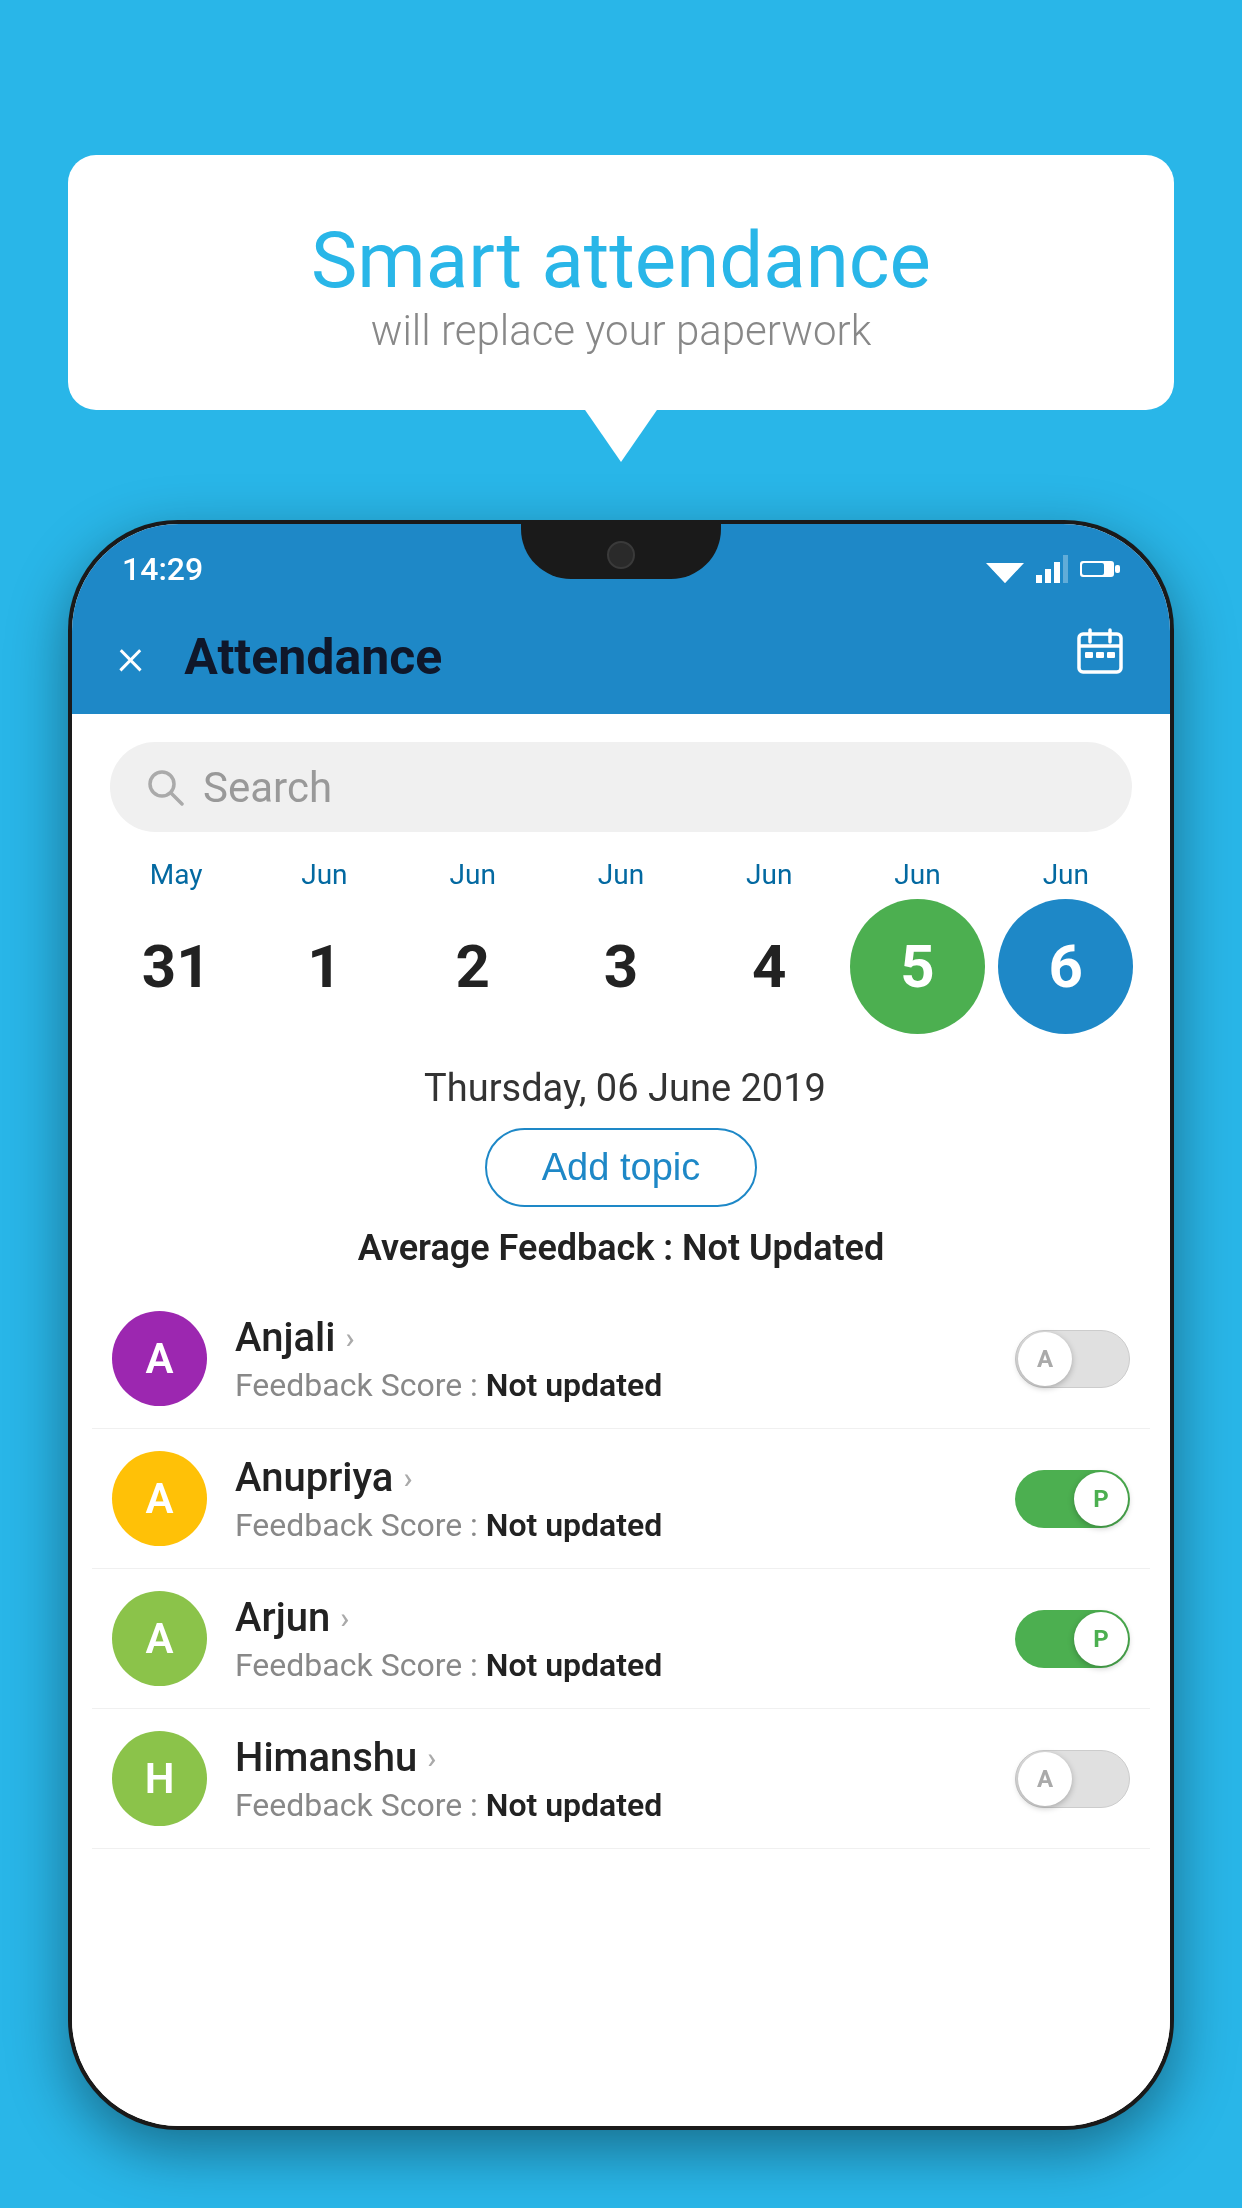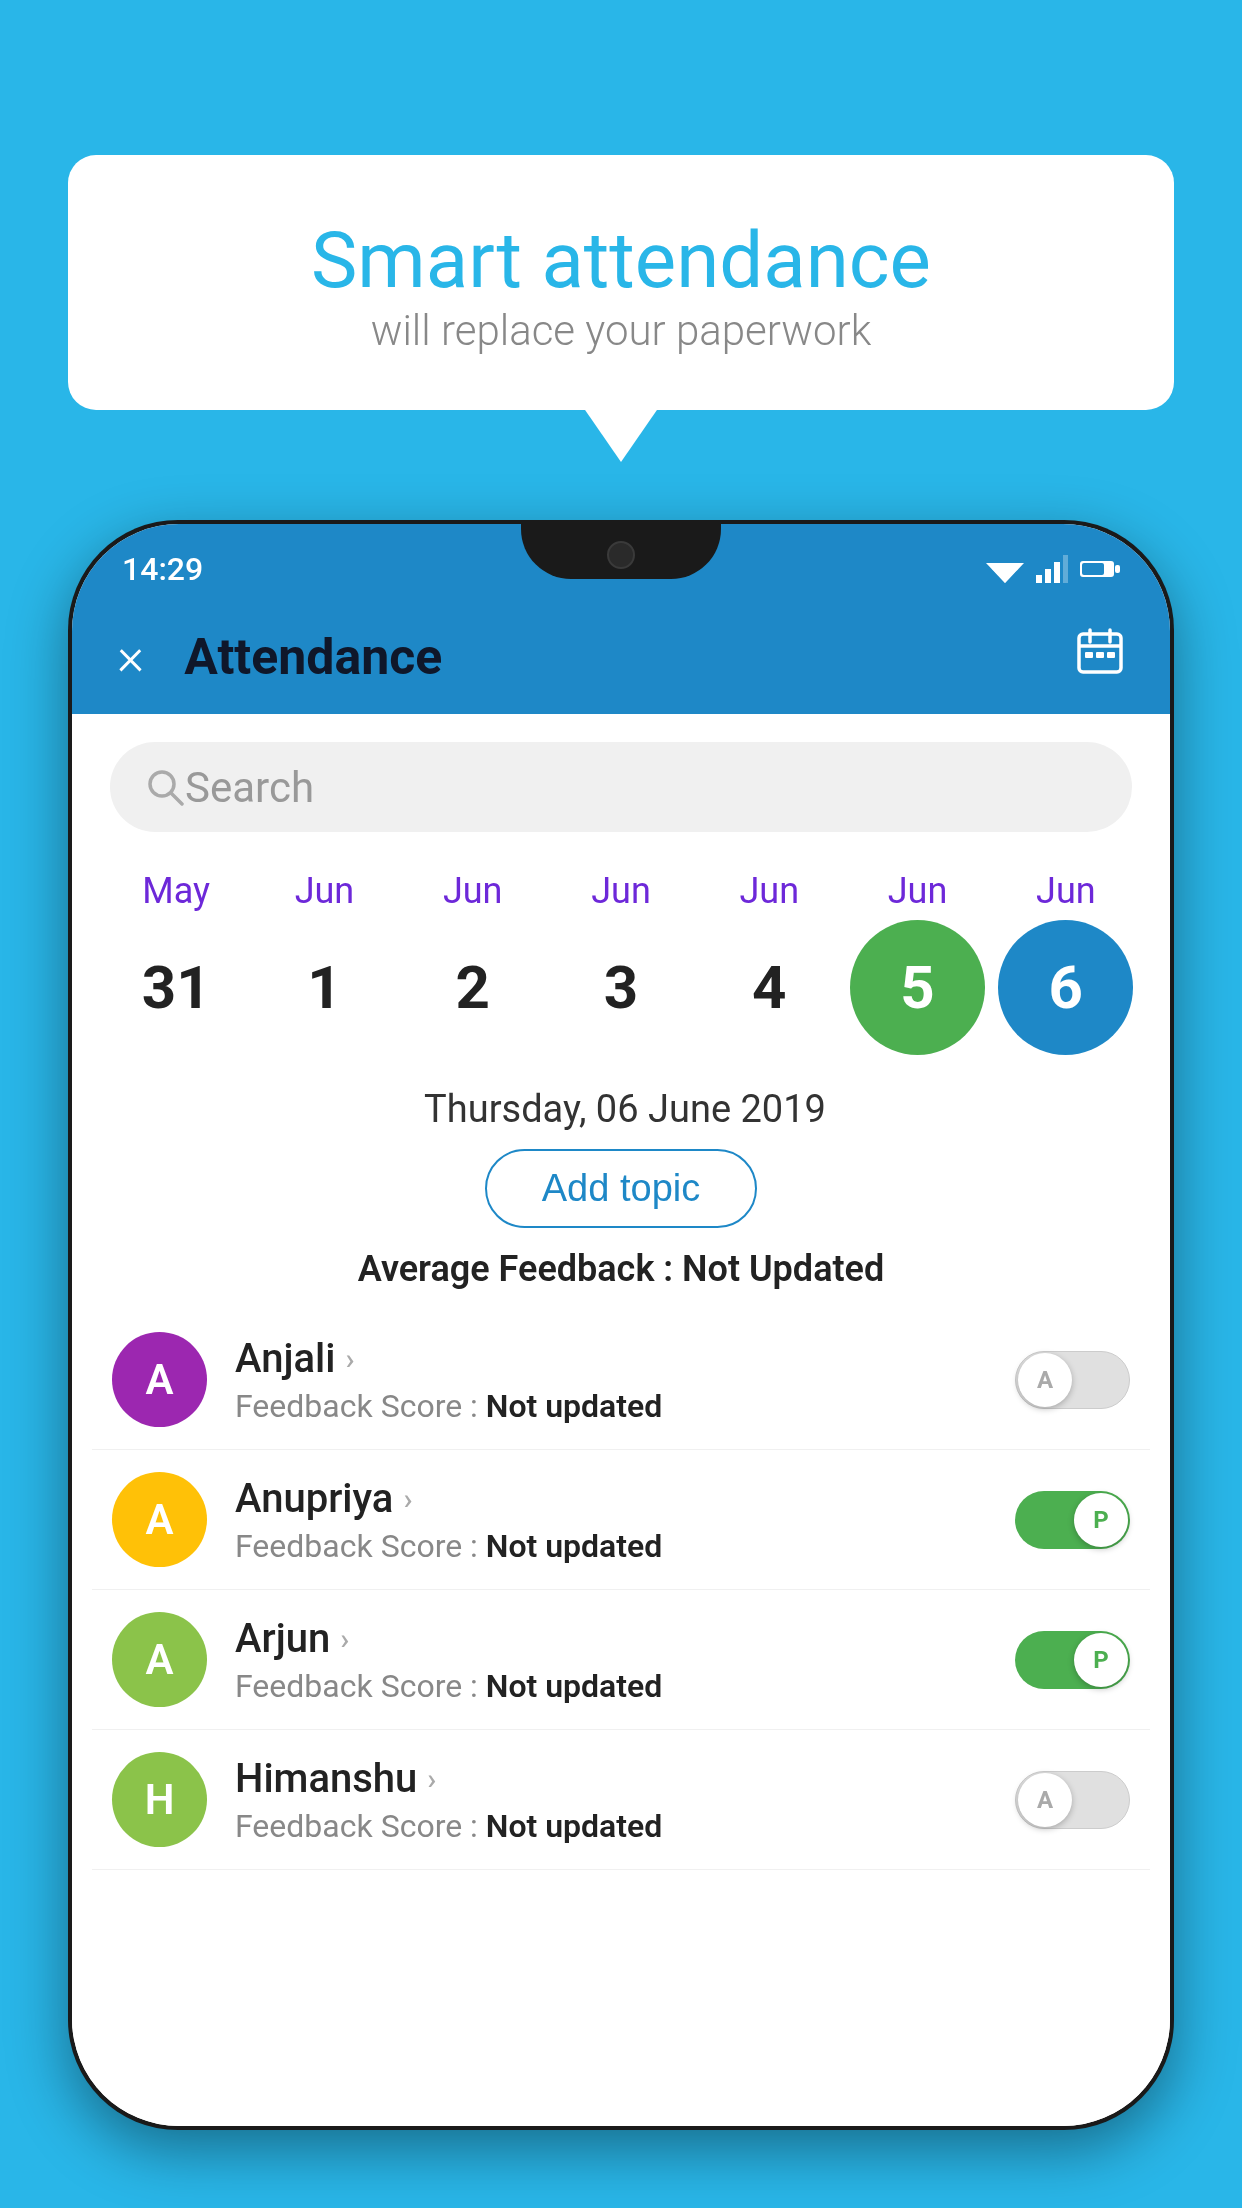--- a/index.html
+++ b/index.html
@@ -179,27 +179,28 @@
       top: 190px;
       left: 0;
       right: 0;
       bottom: 0;
       background: white;
       overflow: hidden;
     }
 
     
     .search-bar {
-      margin: 28px 38px 18px;
+      margin: 28px 38px 6px;
       background: #f0f0f0;
       border-radius: 50px;
       height: 90px;
       display: flex;
       align-items: center;
       padding: 0 35px;
+      gap: 18px;
     }
 
     .search-icon-svg {
       opacity: 0.5;
     }
 
     .search-text {
       font-size: 42px;
       color: #999;
     }
@@ -209,22 +210,22 @@
       padding: 20px 30px 10px;
     }
 
     .calendar-months {
       display: flex;
       justify-content: space-around;
       margin-bottom: 8px;
     }
 
     .calendar-month {
-      font-size: 36px;
-      color: #6d28d9;
+      font-size: 28px;
+      color: #0369a1;
       width: 140px;
       text-align: center;
     }
 
     .calendar-dates {
       display: flex;
       justify-content: space-around;
       align-items: center;
     }
 

